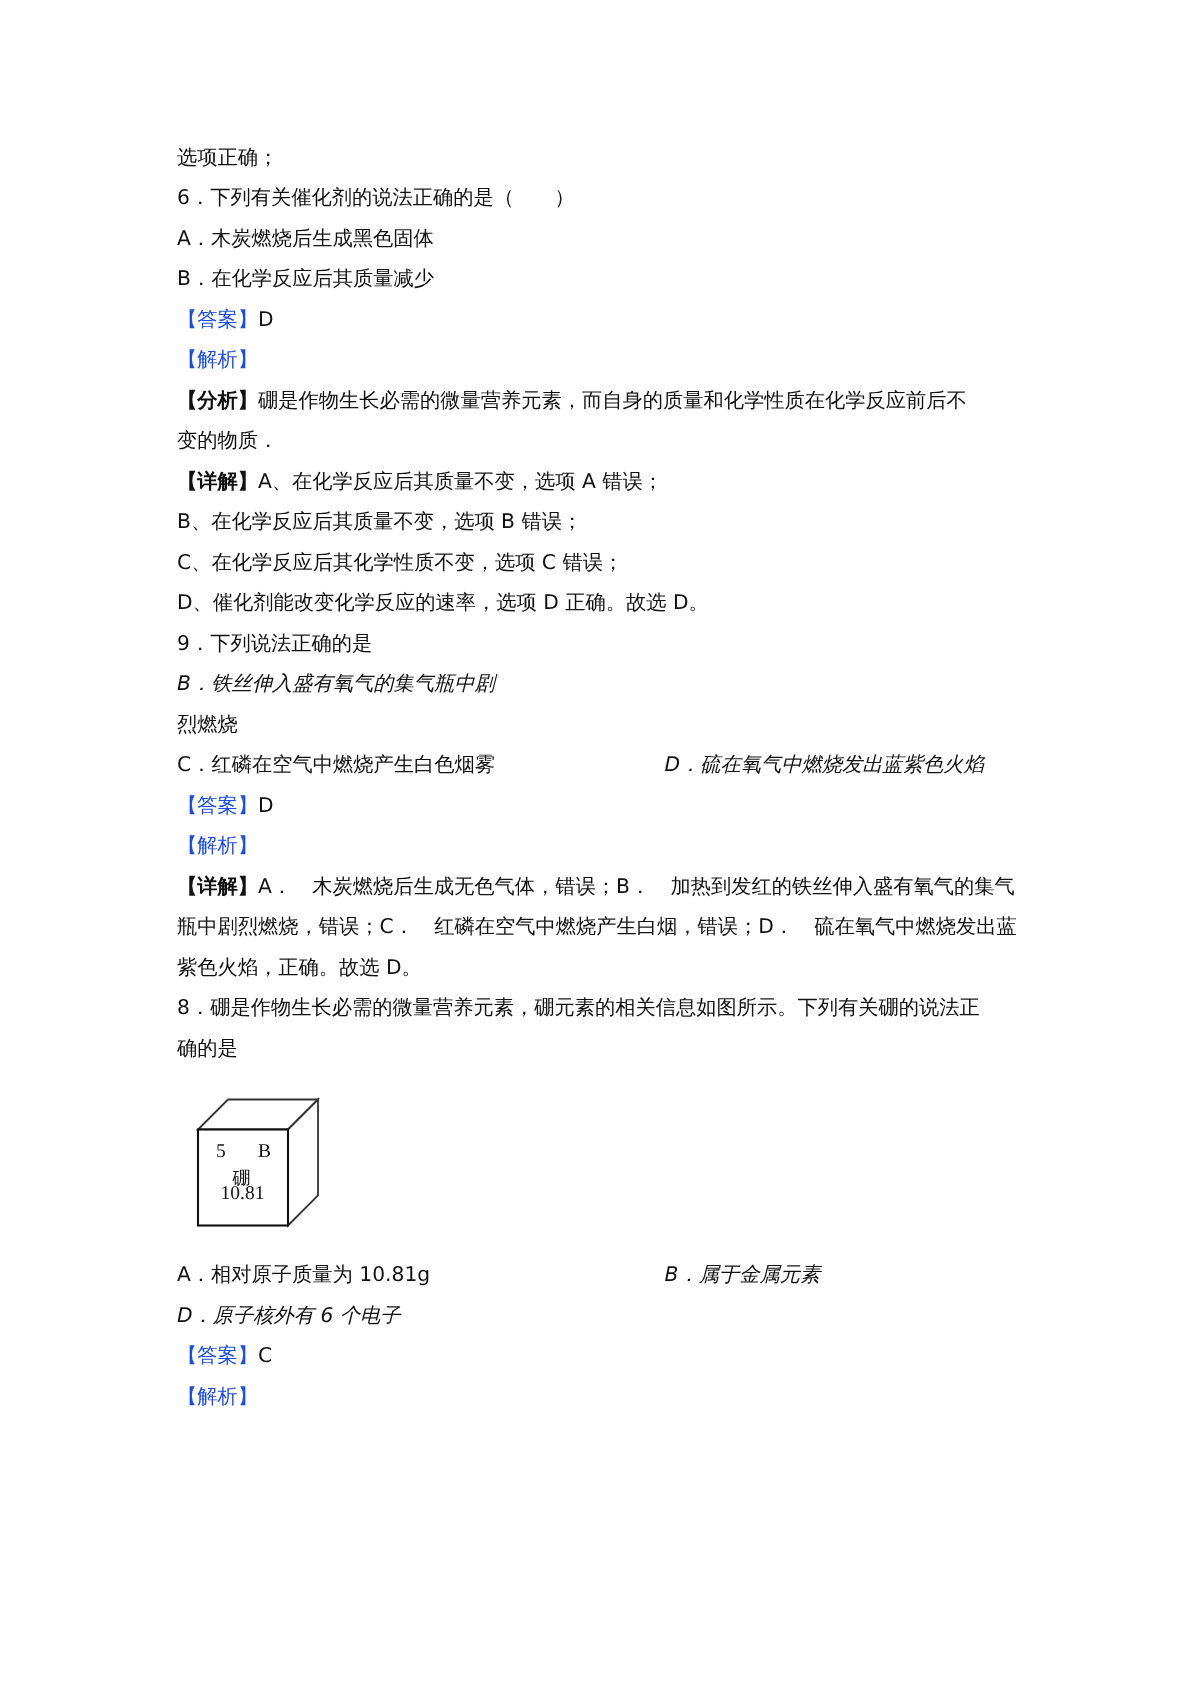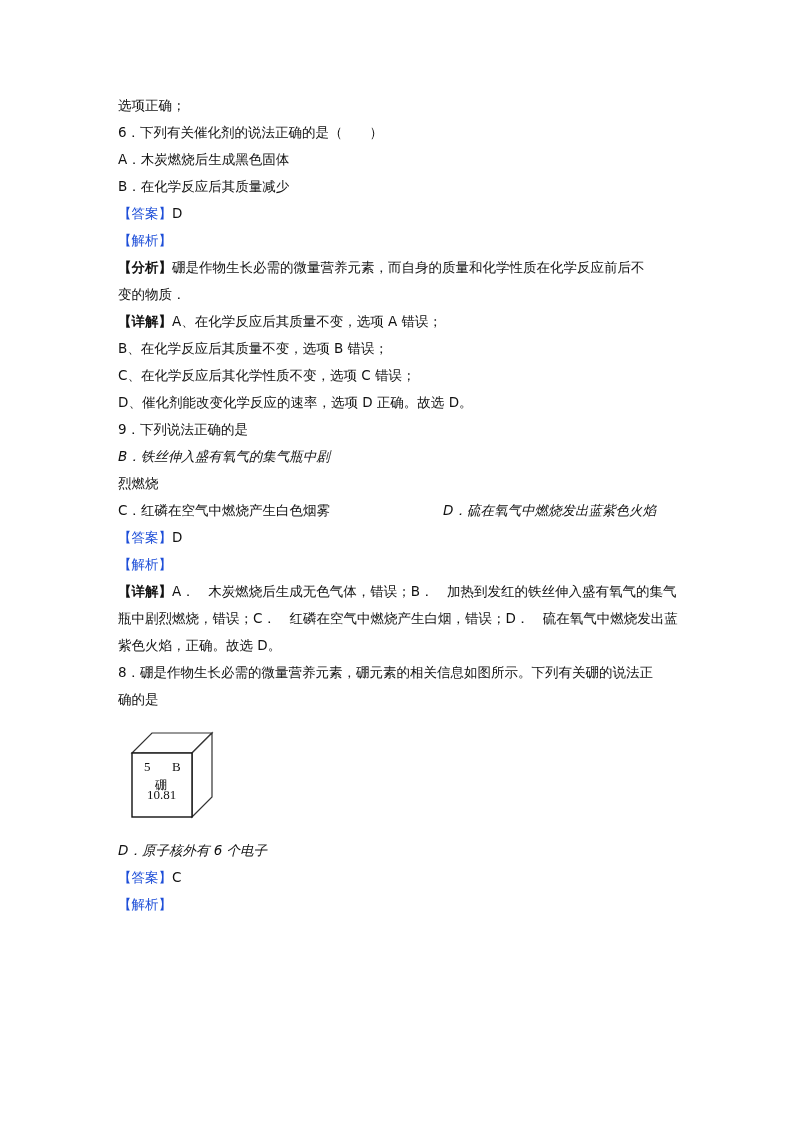--- a/index.html
+++ b/index.html
@@ -79,20 +79,24 @@
         <polygon points="62,22 82,2 82,66 62,86" fill="#fff" stroke="#333" stroke-width="1.2"></polygon>
         <rect x="2" y="22" width="60" height="64" fill="#fff" stroke="#111" stroke-width="1.4"></rect>
       </svg>
       <span class="cube-text" style="left:14px; top:28px;">5</span>
       <span class="cube-text" style="left:42px; top:28px;">B</span>
       <span class="cube-text" style="left:25px; top:46px; font-family:'DejaVu Sans',sans-serif; font-size:12px;">硼</span>
       <span class="cube-text" style="left:17px; top:56px;">10.81</span>
     </div>
 
     <div class="row2">
+      <span class="c1">A．相对原子质量为 10.81g</span>
+      <span class="c2">B．属于金属元素</span>
+    </div>
+    <div class="row2">
       <span class="c2">D．原子核外有 6 个电子</span>
     </div>
     <div class="line">
       <span class="tag">【答案】</span><span>C</span>
     </div>
     <div class="line">
       <span class="tag">【解析】</span>
     </div>
   </div>
 

